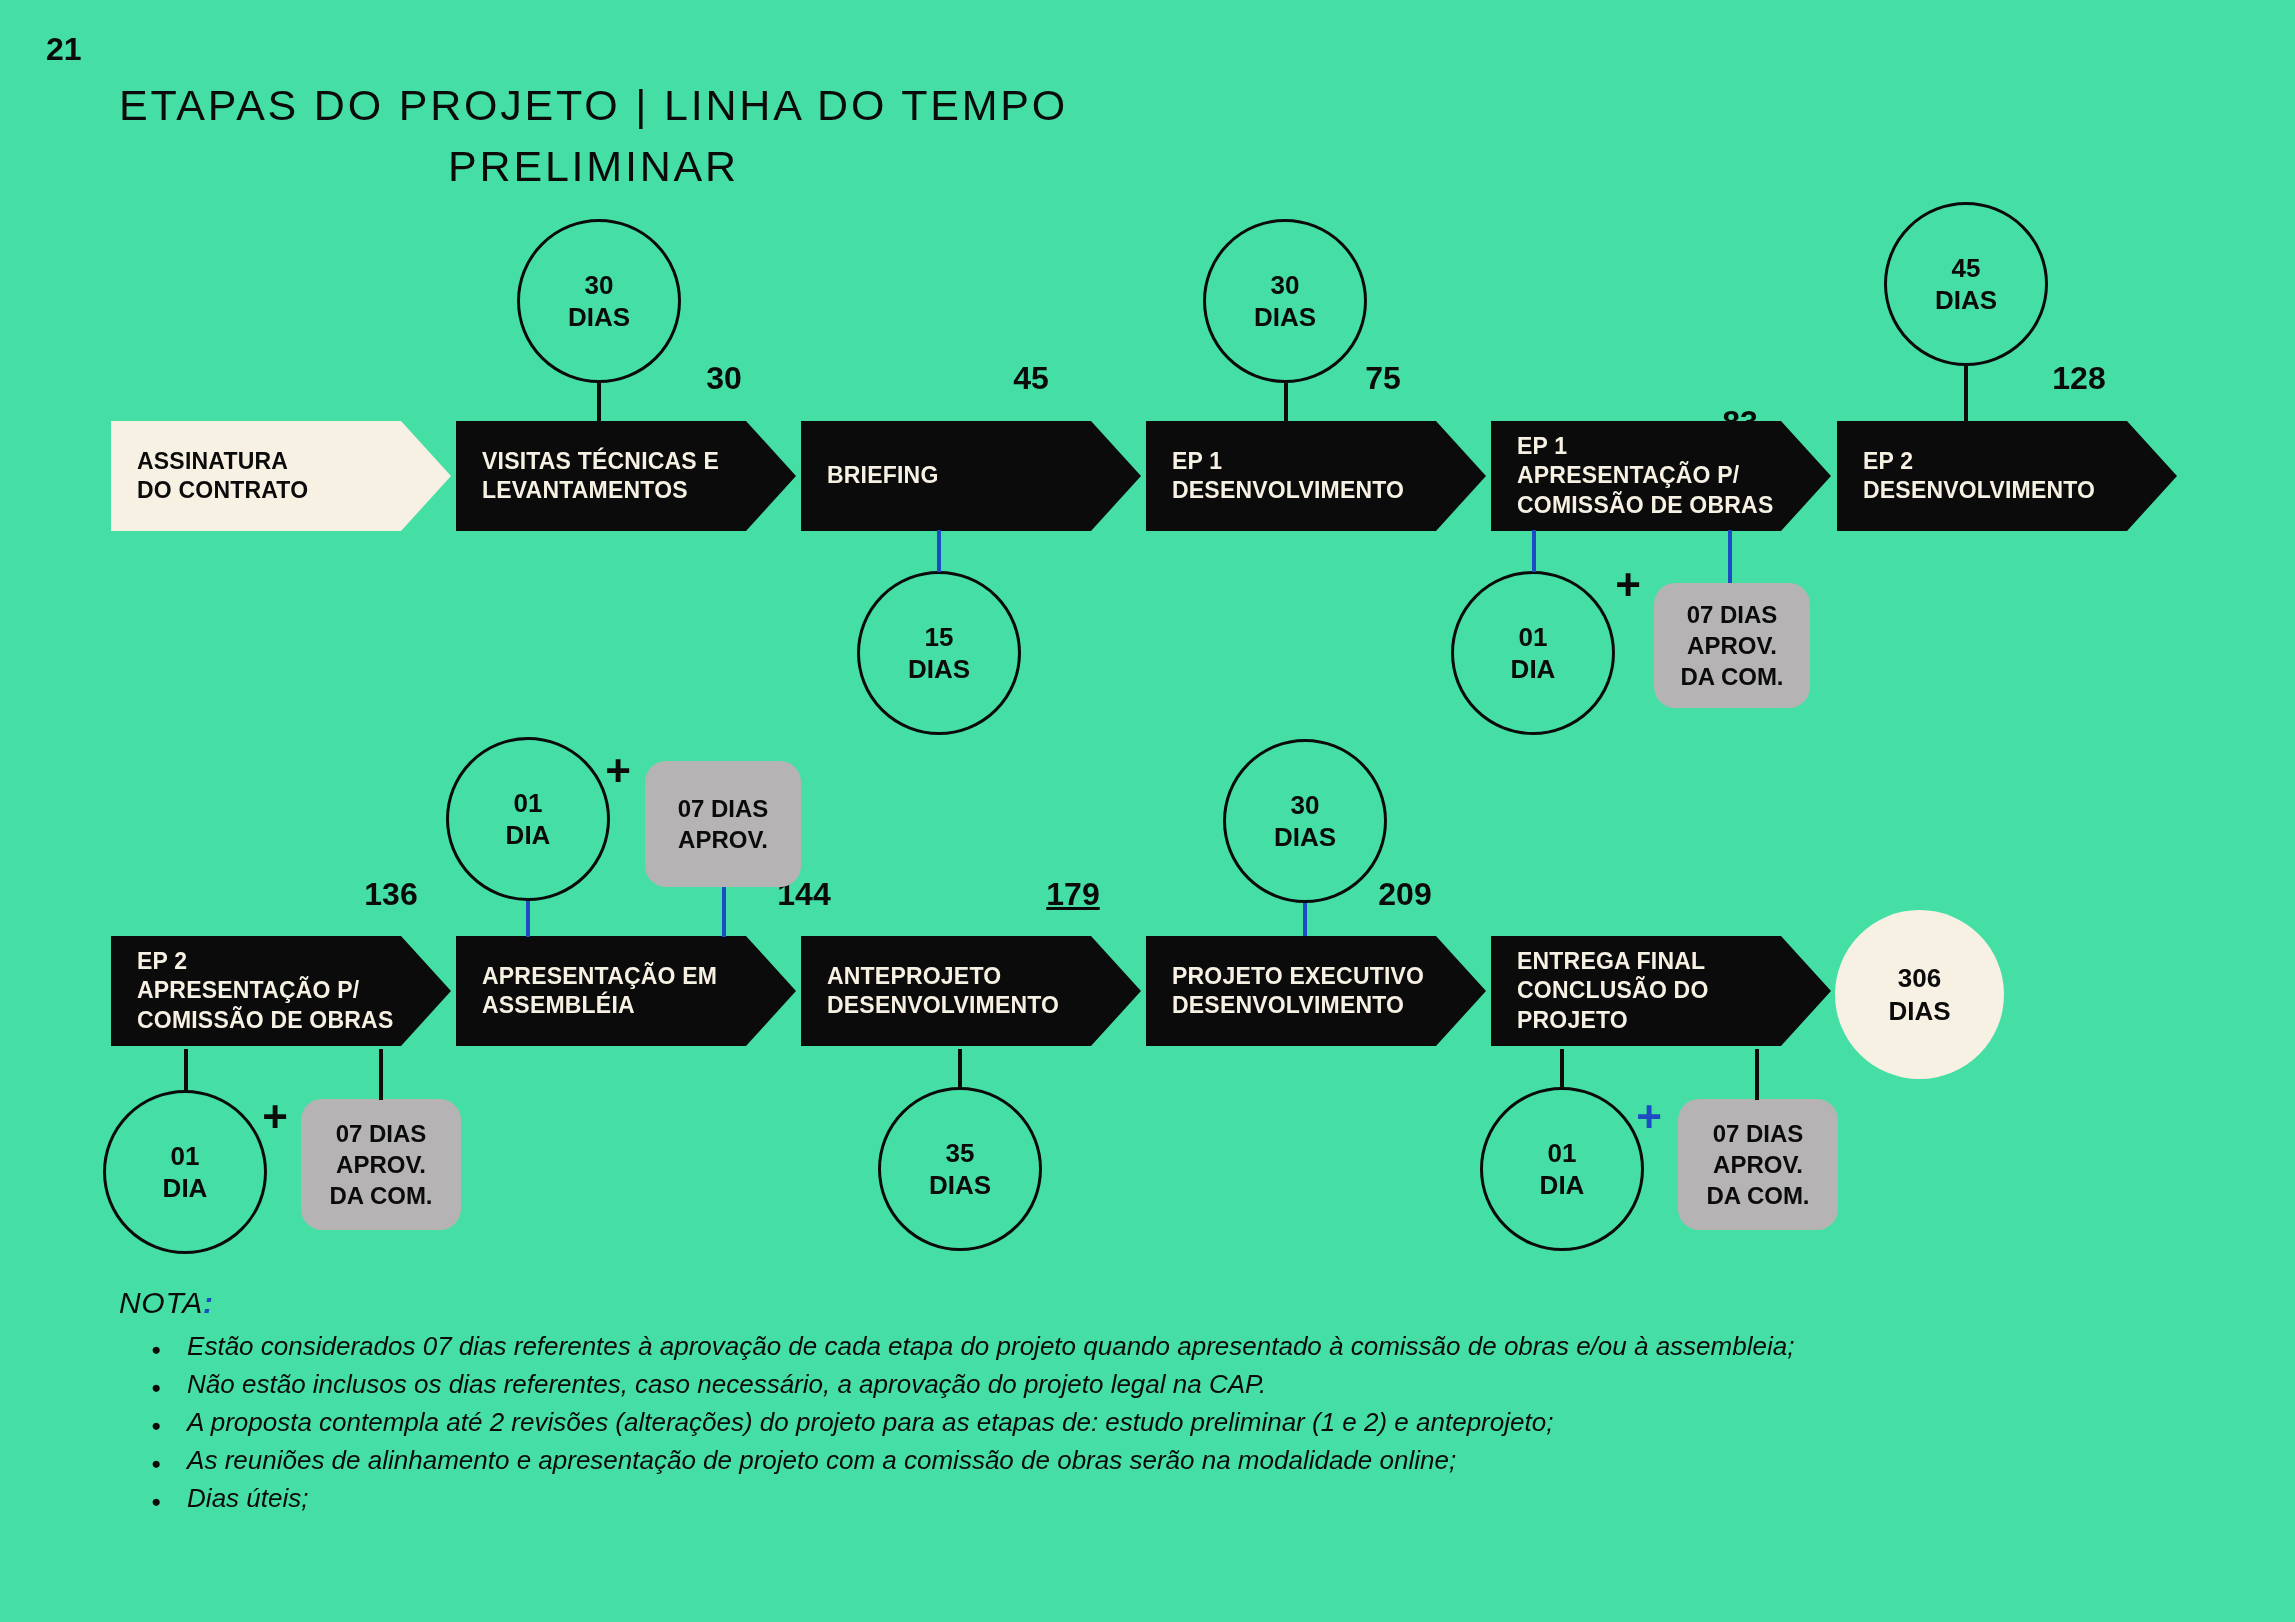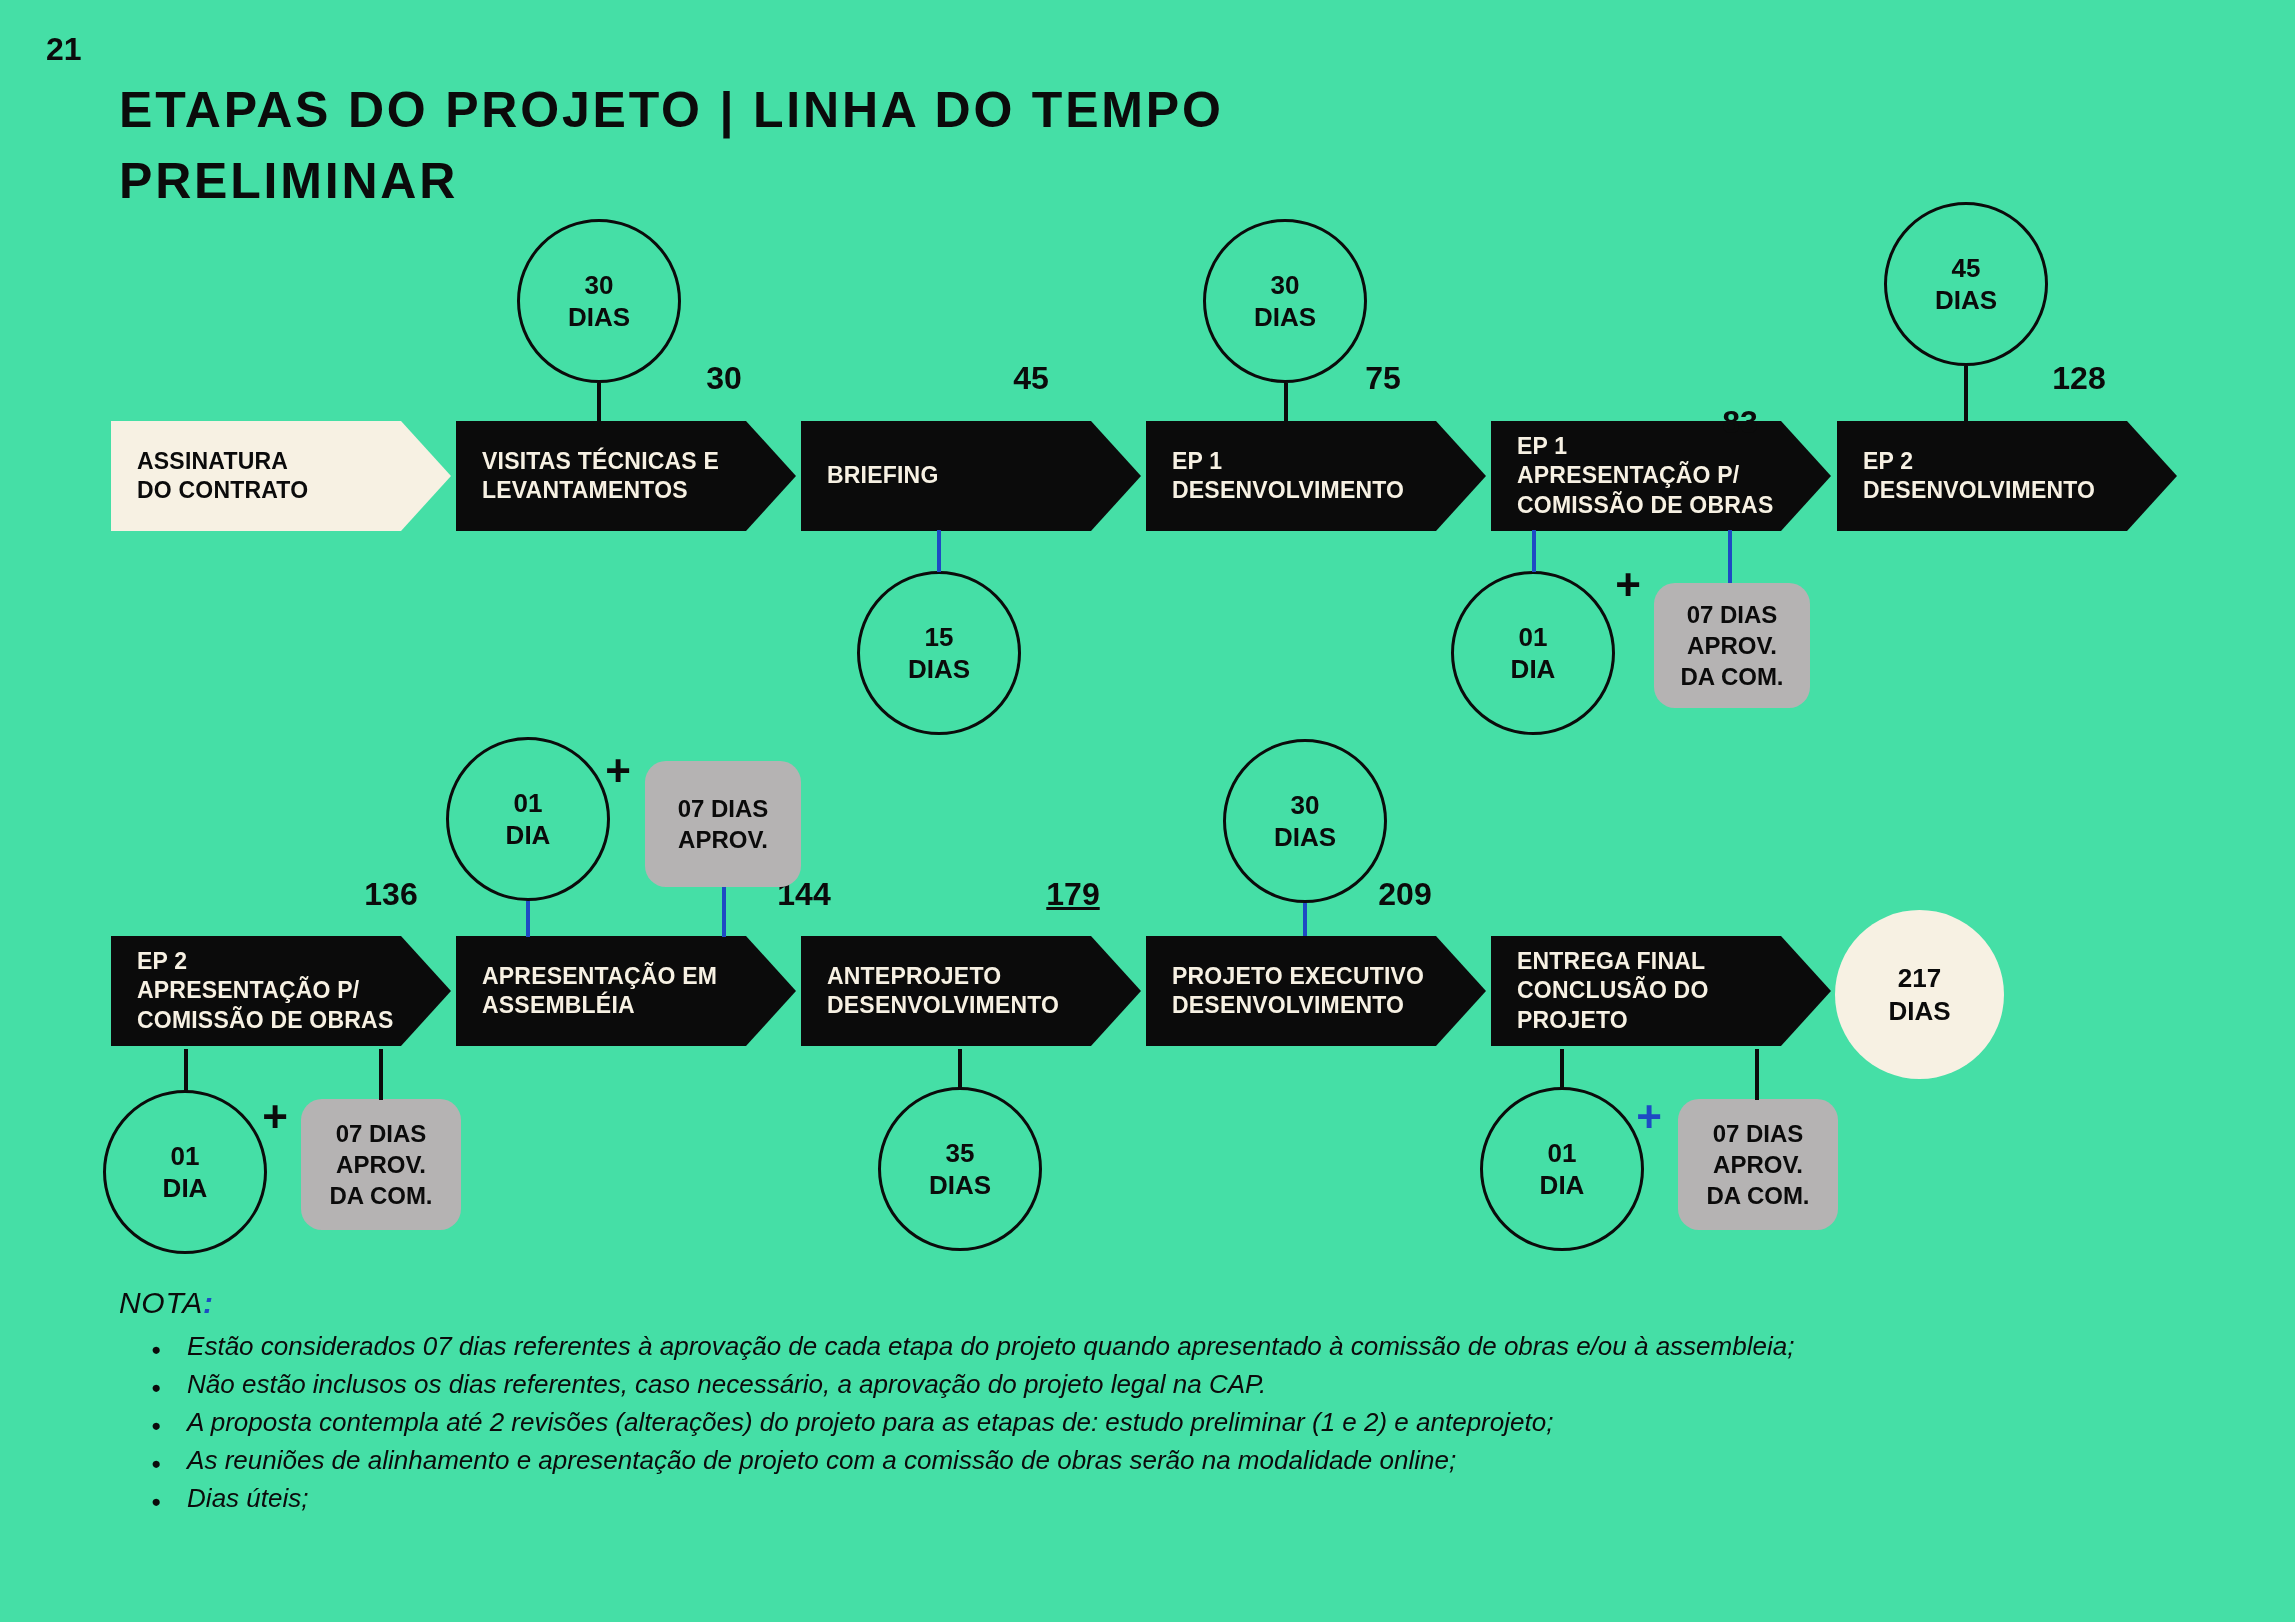--- a/index.html
+++ b/index.html
@@ -8,22 +8,22 @@
     background:#45DFA6;
     font-family:"Liberation Sans", sans-serif;
     color:#0B0B0B;
     overflow:hidden;
   }
   #canvas{position:relative;width:2295px;height:1623px;}
 
   .pagenum{position:absolute;left:46px;top:31px;font-size:32px;font-weight:bold;}
   .title{
     position:absolute;left:119px;top:75px;
-    font-size:50px;font-weight:bold;letter-spacing:2.8px;
-    line-height:1.42;white-space:pre-line;
+    font-size:43px;font-weight:normal;letter-spacing:2.8px;
+    line-height:1.42;white-space:pre-line;text-align:center;
   }
 
   .arrow{
     position:absolute;width:340px;height:110px;
     background:#0B0B0B;color:#F7F1E3;
     display:flex;align-items:center;
     padding-left:26px;box-sizing:border-box;
     clip-path:polygon(0 0, calc(100% - 50px) 0, 100% 50%, calc(100% - 50px) 100%, 0 100%);
     font-weight:bold;font-size:23px;line-height:1.28;
     white-space:pre-line;letter-spacing:0.2px;
@@ -163,21 +163,21 @@
 
   <div class="conn blue" style="left:526px;top:901px;height:36px;"></div>
   <div class="conn blue" style="left:722px;top:887px;height:50px;"></div>
   <div class="conn blue" style="left:1303px;top:903px;height:33px;"></div>
   <div class="conn" style="left:184px;top:1049px;height:42px;"></div>
   <div class="conn" style="left:379px;top:1049px;height:51px;"></div>
   <div class="conn" style="left:958px;top:1049px;height:39px;"></div>
   <div class="conn" style="left:1560px;top:1049px;height:39px;"></div>
   <div class="conn" style="left:1755px;top:1049px;height:51px;"></div>
 
-  <div class="circle filled" style="left:1835px;top:910px;">217
+  <div class="circle filled" style="left:1835px;top:910px;">306
 DIAS</div>
 
   <div class="notes">
     <div class="notes-heading"><span>NOTA</span><span class="colon">:</span></div>
     <ul class="notes-list">
       <li>
           <span class="bullet">●</span>
           <span>Estão considerados 07  dias referentes à aprovação de cada etapa do projeto quando apresentado à comissão de obras e/ou à assembleia;</span>
         </li>
       <li>

